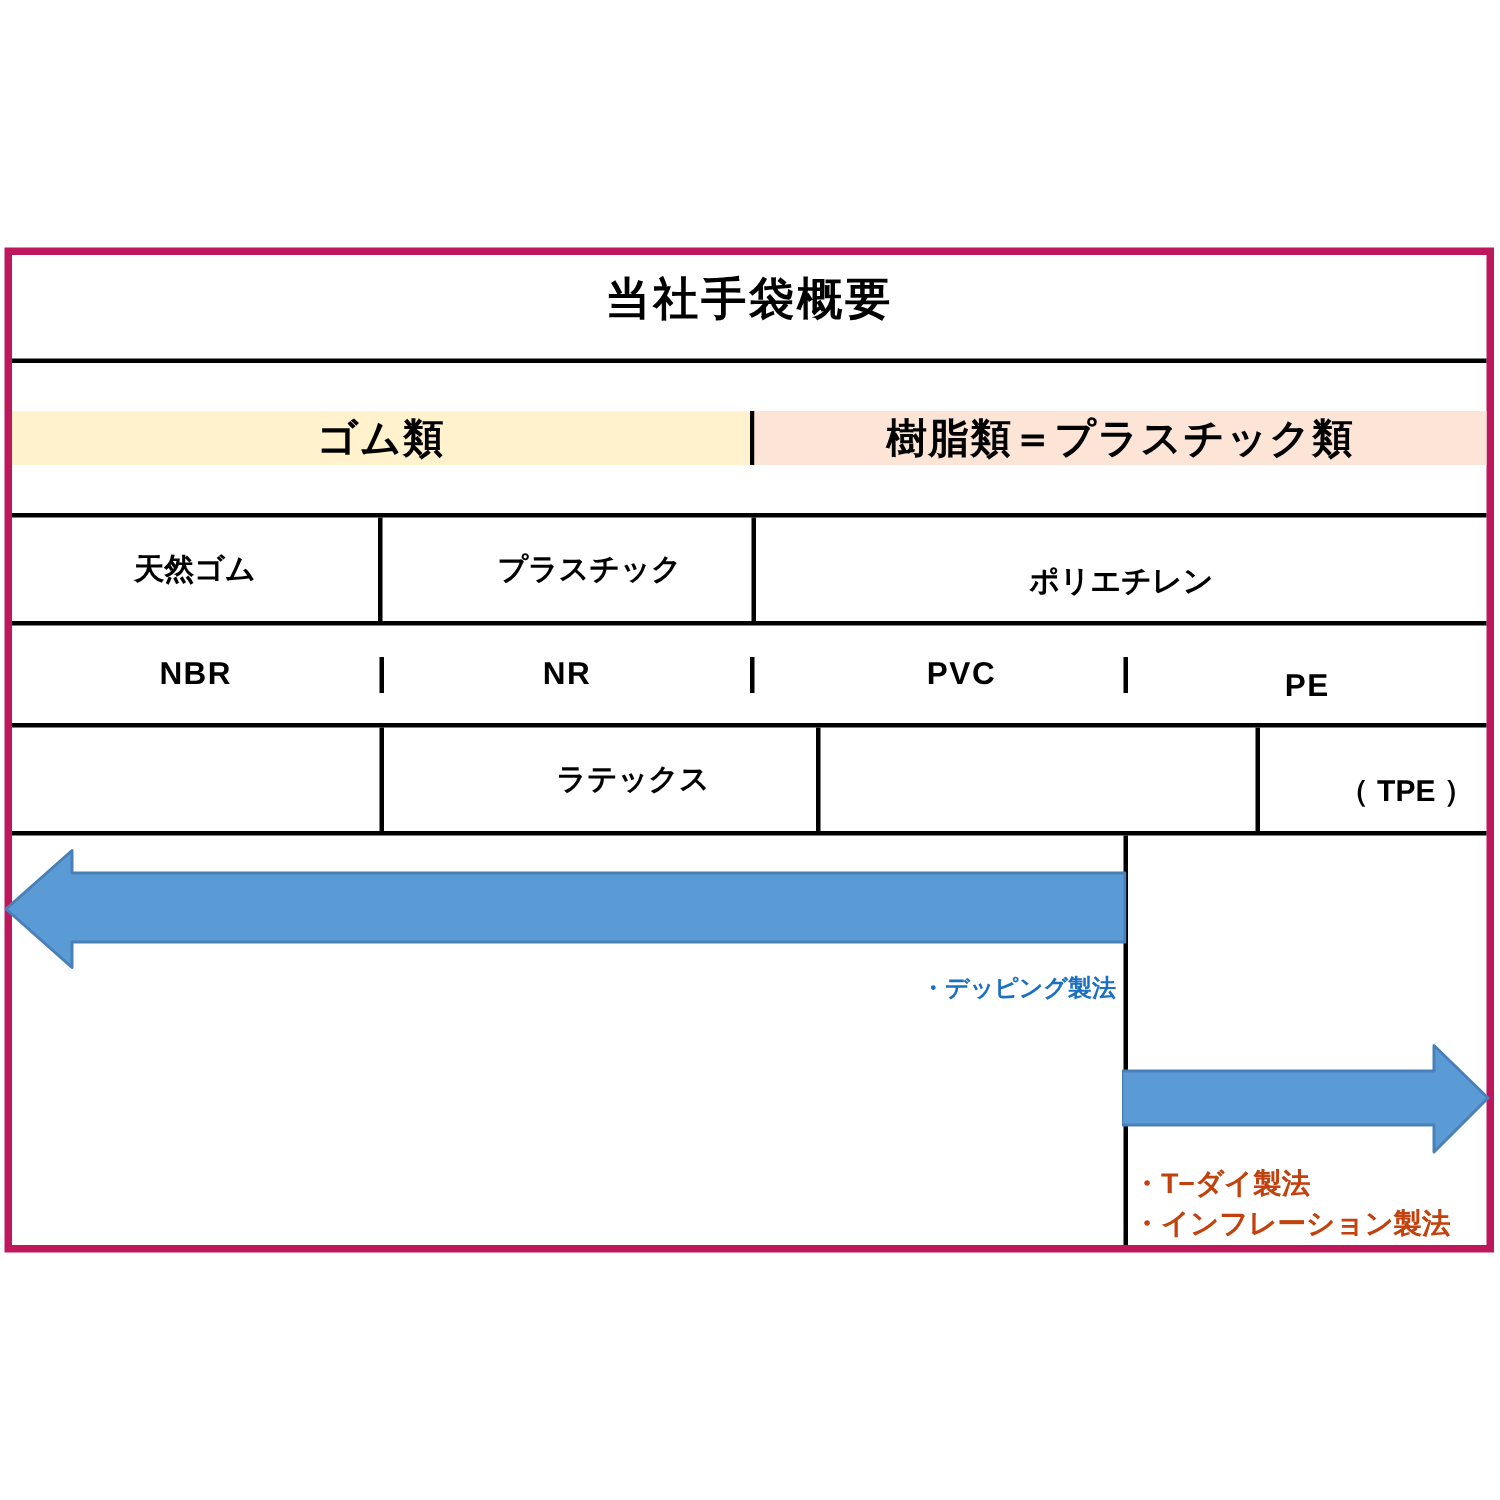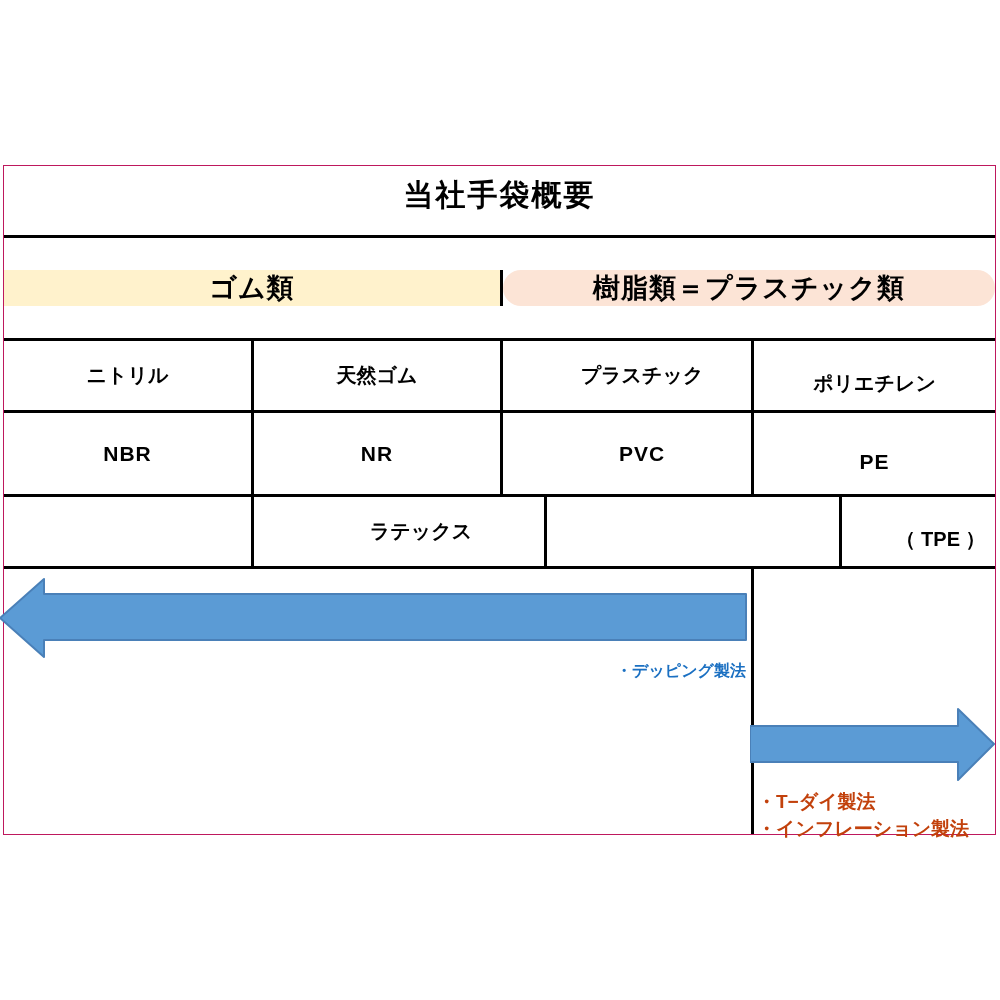--- a/index.html
+++ b/index.html
@@ -10,53 +10,53 @@
     height: 1000px;
     background: #ffffff;
     font-family: "Liberation Sans", "DejaVu Sans", sans-serif;
     color: #000000;
     overflow: hidden;
   }
   .table {
     position: absolute;
     left: 3px; top: 165px;
     width: 993px; height: 670px;
-    border: 1px solid #be185d;
+    border: 5px solid #be185d;
     display: flex;
     flex-direction: column;
     background: #ffffff;
   }
   .row { display: flex; flex-direction: row; width: 100%; }
   .bb { border-bottom: 3px solid #000000; }
   .br { border-right: 3px solid #000000; }
 
   .row-title { height: 72px; }
   .row-cat   { height: 103px; align-items: center; }
   .row-type  { height: 72px; }
-  .row-abbr  { height: 84px; }
+  .row-abbr  { height: 68px; align-items: center; }
   .row-sub   { height: 72px; gap: 44px; }
   .row-proc  { flex: 1; }
 
   .cell {
     display: flex;
     align-items: center;
     justify-content: center;
     text-align: center;
   }
   .title-cell {
     width: 100%;
     align-items: flex-start;
     padding-top: 9px;
     font-size: 30px;
     font-weight: bold;
     letter-spacing: 2px;
   }
   .cat-cell { font-size: 27px; font-weight: bold; letter-spacing: 1px; }
   .cat-left  { width: 50.35%; }
-  .cat-right { flex: 1; border-radius: 21px; }
+  .cat-right { flex: 1; }
 
   .c1 { width: 25.23%; }
   .c2 { width: 25.13%; }
   .c3 { width: 25.33%; padding-left: 30px; }
   .c4 { flex: 1; margin-top: 16px; }
   .type-cell { font-size: 20px; font-weight: bold; }
   .abbr-cell { font-size: 21px; font-weight: bold; letter-spacing: 1px; }
   .sub-cell  { font-size: 20px; font-weight: bold; }
 
   .proc-left  { width: 75.68%; position: relative; }
@@ -84,21 +84,20 @@
     <div class="row row-title bb">
       <div class="cell title-cell">当社手袋概要</div>
     </div>
 
     <div class="row row-cat bb">
       <div class="cell cat-cell cat-left br" id="cat-rubber" style="background: rgb(255, 242, 204);">ゴム類</div>
       <div class="cell cat-cell cat-right" id="cat-plastic" style="background: rgb(252, 228, 214);">樹脂類＝プラスチック類</div>
     </div>
 
     <div class="row row-type bb">
-      <div class="cell type-cell c1 br">ニトリル</div>
       <div class="cell type-cell c2 br">天然ゴム</div>
       <div class="cell type-cell c3 br">プラスチック</div>
       <div class="cell type-cell c4">ポリエチレン</div>
     </div>
 
     <div class="row row-abbr bb">
       <div class="cell abbr-cell c1 br">NBR</div>
       <div class="cell abbr-cell c2 br">NR</div>
       <div class="cell abbr-cell c3 br">PVC</div>
       <div class="cell abbr-cell c4">PE</div>

